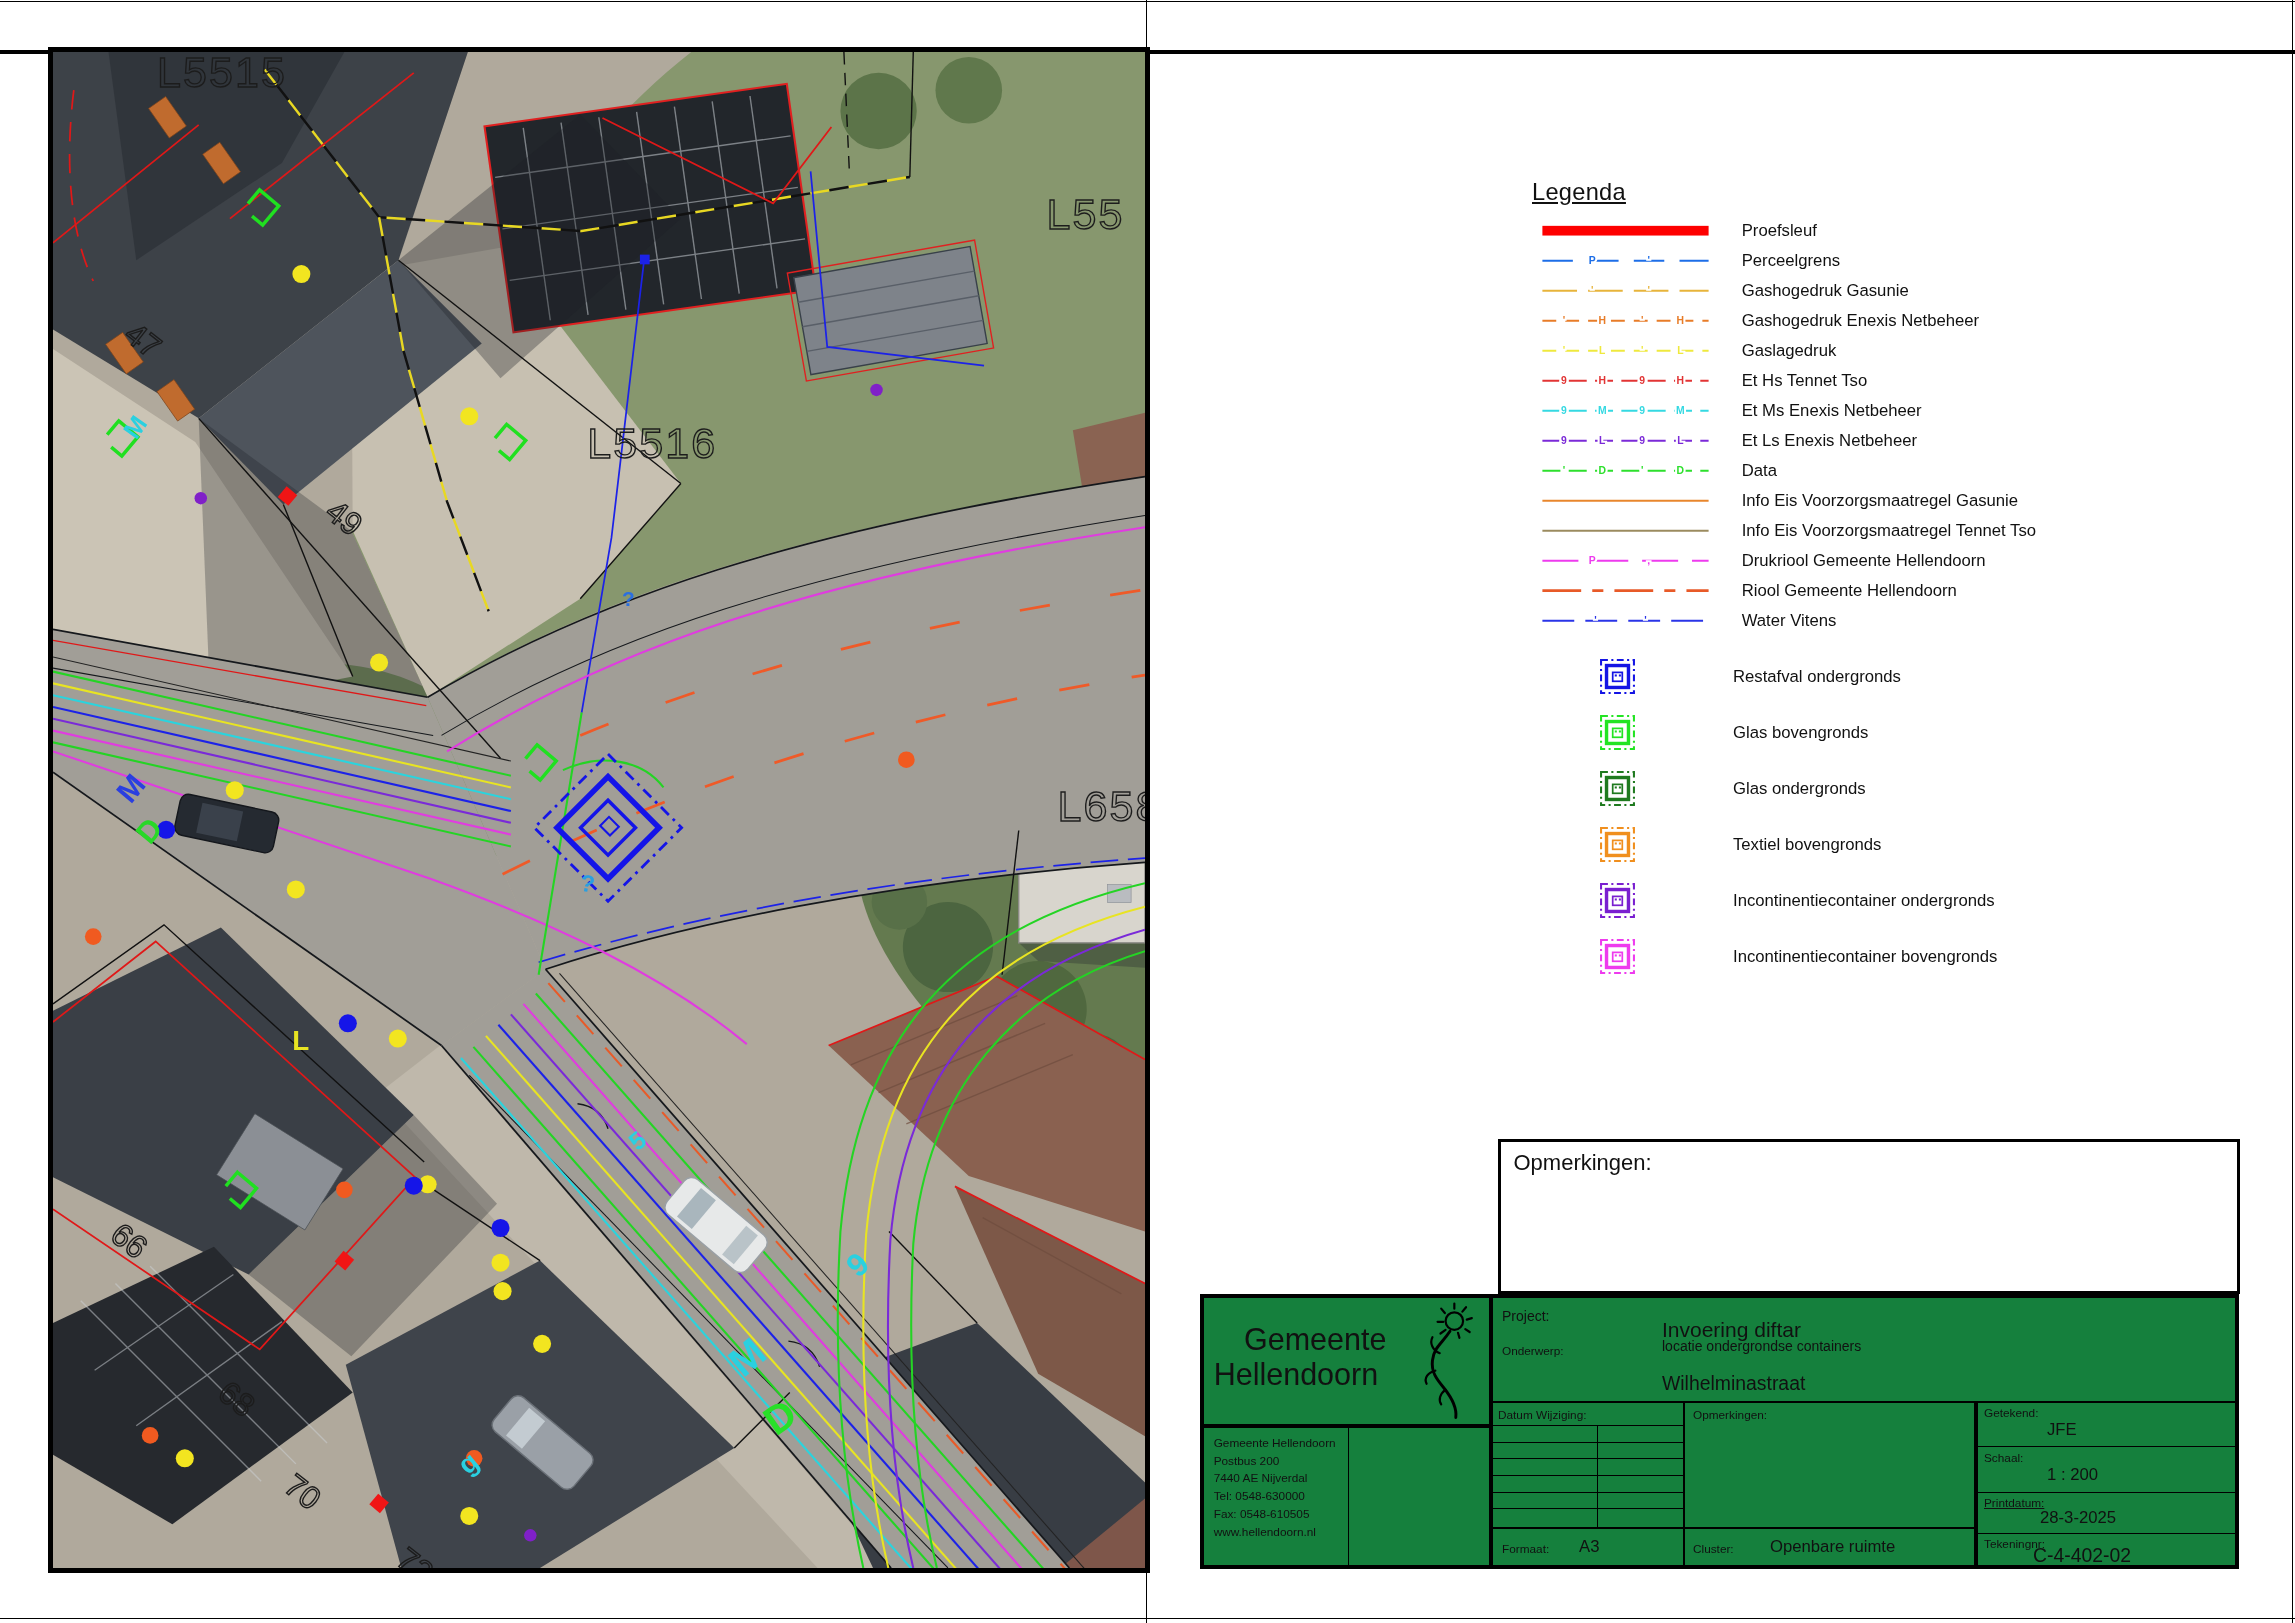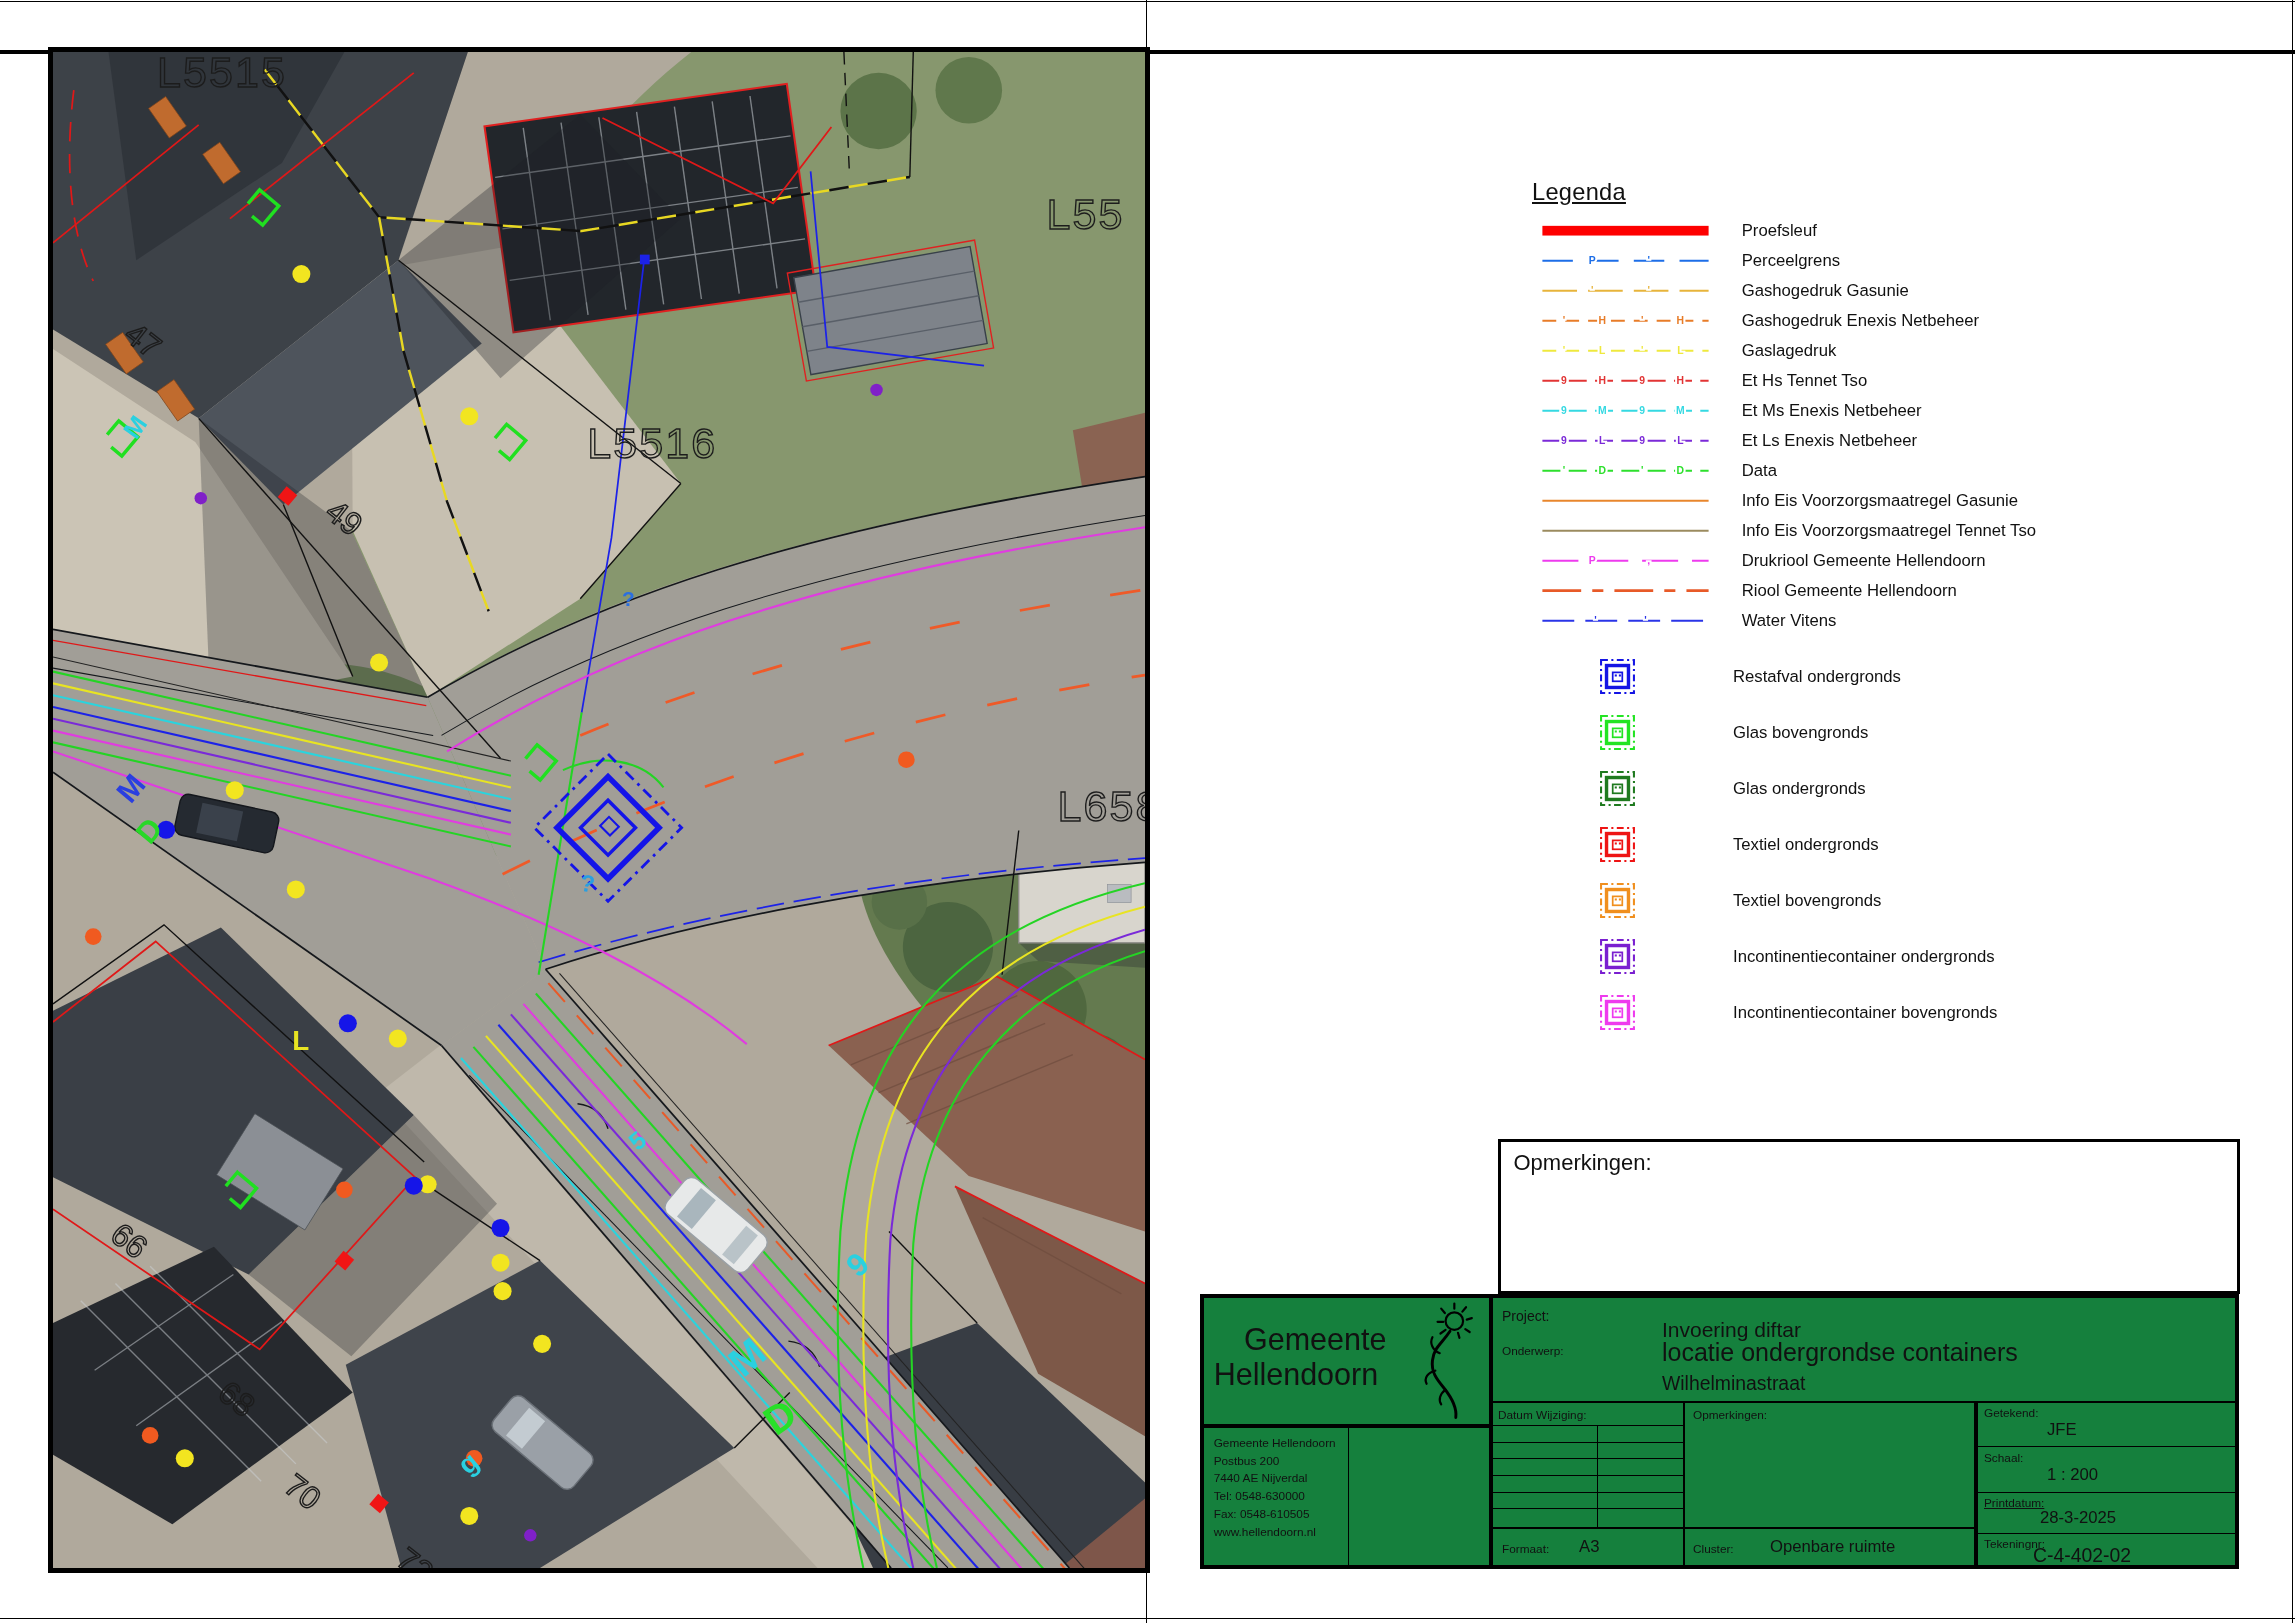--- a/index.html
+++ b/index.html
@@ -31,21 +31,21 @@
   
   #title-block{left:1200px;top:1294px;width:1039px;height:275px;border:4.2px solid #000;box-sizing:border-box;z-index:3;background:#15803d;}
   #title-block .cell-label{font-size:11.8px;position:absolute;}
   #title-block .cell-value{font-size:16.7px;position:absolute;}
   #org-name{position:absolute;left:9.7px;top:23.6px;width:203px;font-size:30.5px;line-height:35px;text-align:center;}
   #org-name .l2{text-align:left;}
   #address{position:absolute;left:9.7px;top:137px;font-size:11.8px;line-height:17.7px;}
   .tb-proj-label{left:298px;top:9.7px;font-size:14px;position:absolute;}
   .tb-proj-value{left:458px;top:20px;font-size:21px;position:absolute;}
   .tb-ond-label{left:298px;top:46px;position:absolute;}
-  .tb-ond-v1{left:458px;top:40px;font-size:25px;position:absolute;}
+  .tb-ond-v1{left:458px;top:40px;font-size:14px;position:absolute;}
   .tb-ond-v2{left:458px;top:74px;font-size:19.4px;position:absolute;}
 </style>
 </head>
 <body>
 
 <div class="hline" id="page-top-line"></div>
 <div class="hline" id="frame-top"></div>
 <div class="hline" id="page-bottom-line"></div>
 <div class="vline" id="page-right-line"></div>
 <div class="vline" id="fold-line"></div>
@@ -458,30 +458,20 @@
           <rect x="3" y="3" width="48" height="48" fill="none" stroke="#1f7a1f" stroke-width="3" stroke-dasharray="10 5 3 5"></rect>
           <rect x="11" y="11" width="32" height="32" fill="none" stroke="#1f7a1f" stroke-width="5"></rect>
           <rect x="20" y="21" width="14" height="13" fill="none" stroke="#1f7a1f" stroke-width="2.5"></rect>
           <rect x="23" y="24" width="3" height="3" fill="#1f7a1f"></rect>
           <rect x="29" y="24" width="3" height="3" fill="#1f7a1f"></rect>
         </svg>
         <div class="sym-label">Glas ondergronds</div>
       </div>
       <div class="sym-row">
         <svg width="37" height="37" viewBox="0 0 54 54">
-          <rect x="3" y="3" width="48" height="48" fill="none" stroke="#ee1414" stroke-width="3" stroke-dasharray="10 5 3 5"></rect>
-          <rect x="11" y="11" width="32" height="32" fill="none" stroke="#ee1414" stroke-width="5"></rect>
-          <rect x="20" y="21" width="14" height="13" fill="none" stroke="#ee1414" stroke-width="2.5"></rect>
-          <rect x="23" y="24" width="3" height="3" fill="#ee1414"></rect>
-          <rect x="29" y="24" width="3" height="3" fill="#ee1414"></rect>
-        </svg>
-        <div class="sym-label">Textiel ondergronds</div>
-      </div>
-      <div class="sym-row">
-        <svg width="37" height="37" viewBox="0 0 54 54">
           <rect x="3" y="3" width="48" height="48" fill="none" stroke="#f08f1e" stroke-width="3" stroke-dasharray="10 5 3 5"></rect>
           <rect x="11" y="11" width="32" height="32" fill="none" stroke="#f08f1e" stroke-width="5"></rect>
           <rect x="20" y="21" width="14" height="13" fill="none" stroke="#f08f1e" stroke-width="2.5"></rect>
           <rect x="23" y="24" width="3" height="3" fill="#f08f1e"></rect>
           <rect x="29" y="24" width="3" height="3" fill="#f08f1e"></rect>
         </svg>
         <div class="sym-label">Textiel bovengronds</div>
       </div>
       <div class="sym-row">
         <svg width="37" height="37" viewBox="0 0 54 54">

